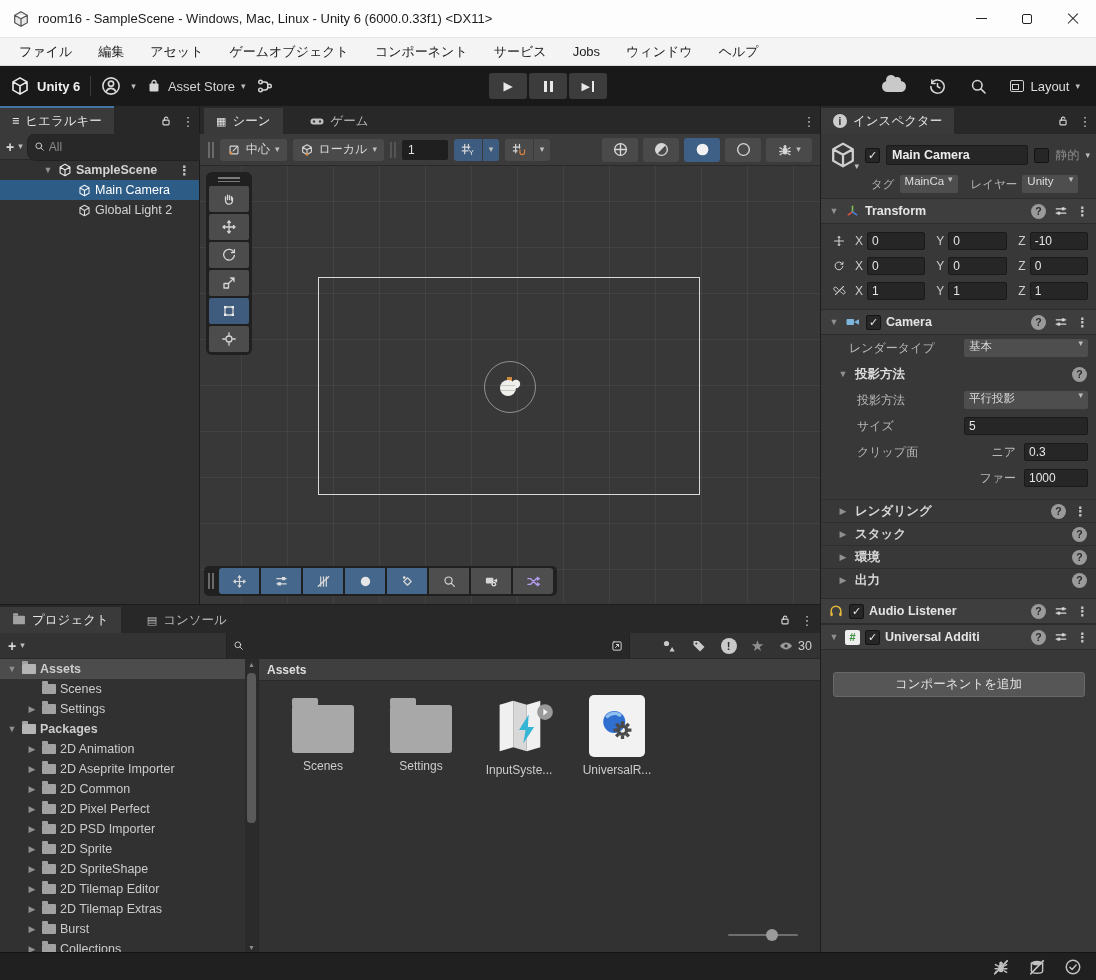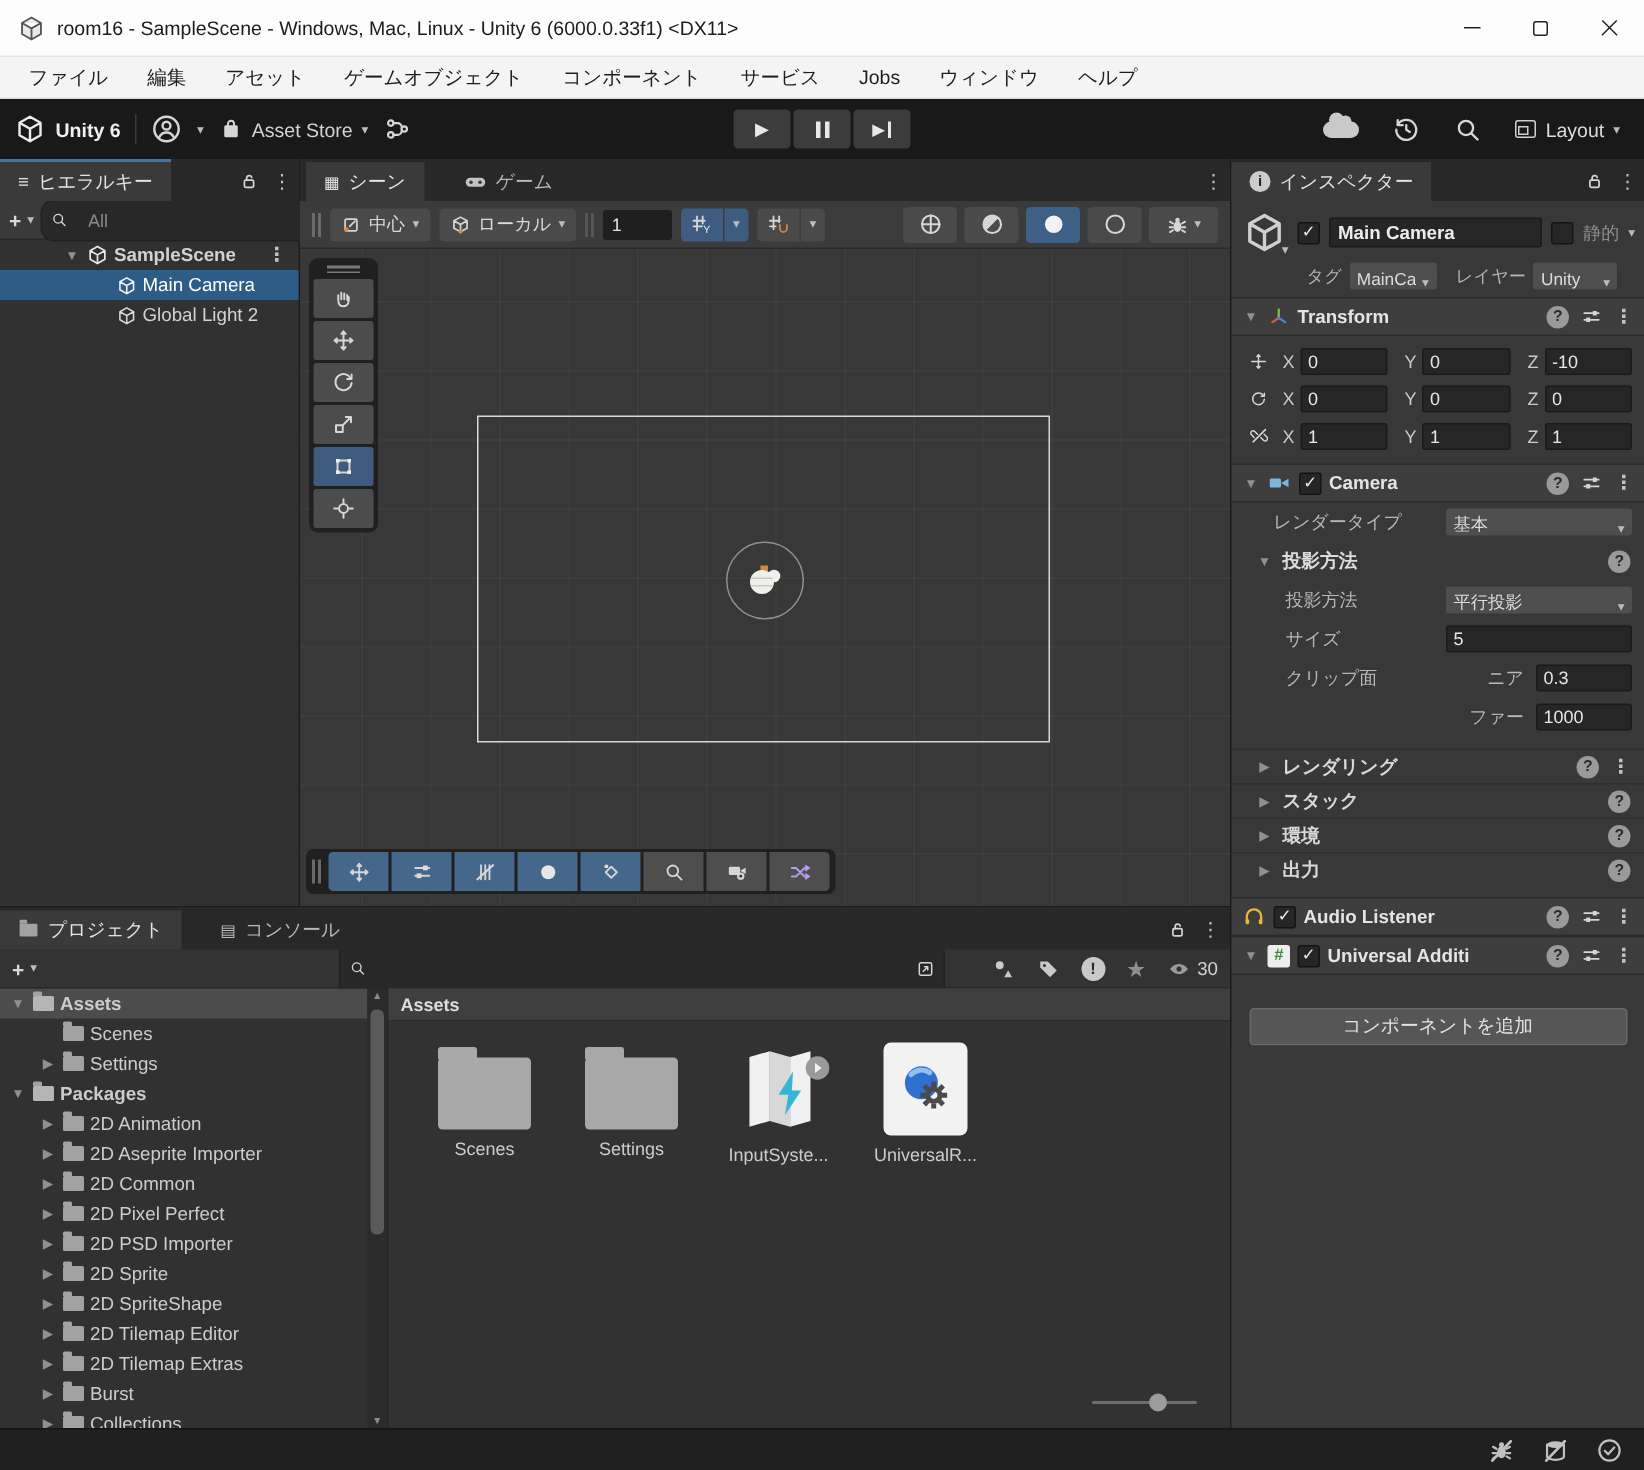--- a/index.html
+++ b/index.html
@@ -46,21 +46,21 @@
   .layicon:before{content:"";position:absolute;left:1px;bottom:1px;width:5px;height:4px;border:1.2px solid #cfcfcf;}
 
   
   .panel{position:absolute;background:#313131;}
   .tabbar{height:28px;background:#282828;display:flex;align-items:flex-end;position:relative;}
   .tab{height:26px;display:flex;align-items:center;gap:6px;padding:0 12px;color:#b9b9b9;font-size:12.5px;}
   .tab.active{background:#3a3a3a;color:#e3e3e3;}
   .tab.accent{border-top:2px solid #4473a4;height:28px;}
   .bar-ic{color:#c3c3c3;display:flex;align-items:center;justify-content:center;width:22px;height:26px;}
   .kebab{color:#c3c3c3;font-size:13px;}
-  .searchpill{flex:1;height:28px;background:#282828;border:1px solid #212121;border-radius:9px;display:flex;align-items:center;gap:14px;padding:0 6px;color:#8f8f8f;}
+  .searchpill{flex:1;height:28px;background:#282828;border:1px solid #212121;border-radius:9px;display:flex;align-items:center;gap:4px;padding:0 6px;color:#8f8f8f;}
   .searchpill input{flex:1;min-width:0;font-size:12px;color:#cfcfcf;}
   .searchpill input::placeholder{color:#8a8a8a;}
 
   .foldarr{width:12px;color:#909090;font-size:9px;text-align:center;flex:none;}
   .folder14{width:14px;height:10px;background:#a2a2a2;border-radius:1px;position:relative;flex:none;}
   .folder14:before{content:"";position:absolute;left:0;top:-3px;width:6px;height:3px;background:#a2a2a2;border-radius:1px 1px 0 0;}
   .folder14.open{background:#b5b5b5;}
 
   
   #hier{left:0;top:106px;width:200px;height:498px;border-right:1px solid #1c1c1c;}
@@ -130,21 +130,21 @@
   
   #insp{left:820px;top:106px;width:276px;height:846px;background:#383838;border-left:1px solid #1c1c1c;display:flex;flex-direction:column;}
   .icontent{flex:1;display:flex;flex-direction:column;overflow:hidden;}
   .goblock{padding:7px 6px 5px 6px;background:#383838;}
   .gorow1{display:flex;align-items:center;gap:6px;}
   .gorow2{display:flex;align-items:center;gap:5px;margin:6px 0 0 44px;font-size:11.5px;color:#b4b4b4;}
   .checkbox{width:15px;height:15px;background:#262626;border:1px solid #141414;border-radius:2px;color:#ececec;font-size:11px;line-height:13px;text-align:center;flex:none;}
   .checkbox.empty{color:transparent;}
   .namefield{flex:1;min-width:0;height:20px;background:#262626;border:1px solid #1a1a1a;border-radius:2px;padding:0 5px;font-weight:bold;font-size:12.5px;color:#ececec;}
   .dim{color:#8e8e8e;}
-  .ddchip{height:18px;background:#4e4e4e;border-radius:2px;display:flex;align-items:flex-end;gap:3px;padding:0 5px;font-size:11.5px;color:#dddddd;}
+  .ddchip{height:18px;background:#4e4e4e;border-radius:2px;display:flex;align-items:flex-start;gap:3px;padding:0 5px;font-size:11.5px;color:#dddddd;}
   .ddchip .gv{overflow:hidden;white-space:nowrap;max-width:40px;}
   .comp-h{height:26px;background:#3e3e3e;border-top:1px solid #2c2c2c;border-bottom:1px solid #2c2c2c;display:flex;align-items:center;gap:5px;padding:0 7px;font-weight:bold;font-size:12.5px;color:#e4e4e4;}
   .comp-h .right{margin-left:auto;display:flex;align-items:center;gap:8px;}
   .qhelp{width:15px;height:15px;border-radius:50%;background:#9a9a9a;color:#2a2a2a;font-weight:bold;font-size:10.5px;display:flex;align-items:center;justify-content:center;flex:none;}
   .trows{padding:4px 0 6px 0;background:#383838;}
   .trow2{display:flex;align-items:center;height:25px;padding:0 8px 0 6px;}
   .ticon{width:24px;display:flex;justify-content:center;color:#b0b0b0;flex:none;}
   .ax{width:12px;text-align:right;margin-right:4px;color:#cccccc;font-size:12px;flex:none;}
   .nf{flex:1;min-width:0;height:18px;background:#262626;border:1px solid #1a1a1a;border-radius:2px;padding:0 4px;font-size:12px;color:#e6e6e6;margin-right:7px;}
   .nf.last{margin-right:0;}

